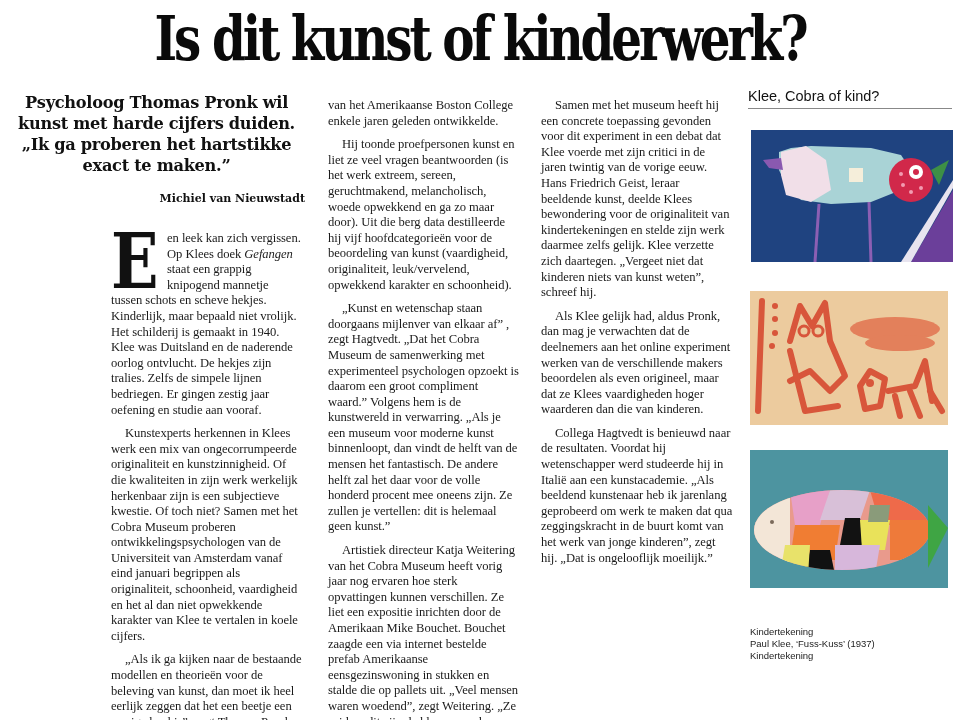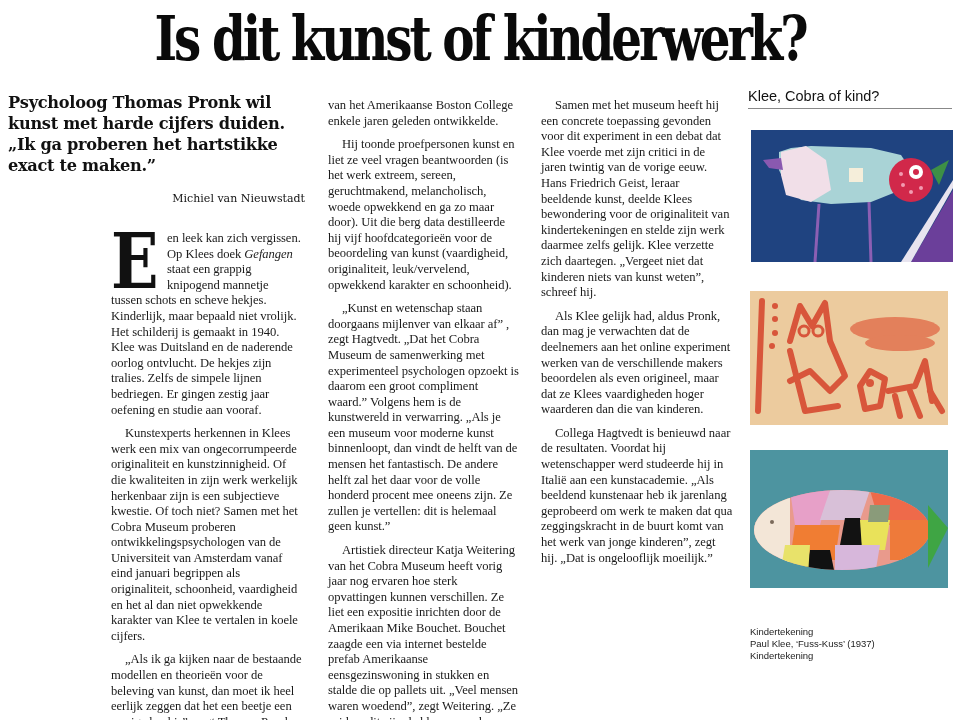--- a/index.html
+++ b/index.html
@@ -5,26 +5,26 @@
   html, body { margin:0; padding:0; background:#ffffff; }
   body { width:960px; height:720px; position:relative; overflow:hidden; color:#111; }
   .headline {
     position:absolute; left:0; top:0; width:960px; height:78px;
     text-align:center; font-family:"DejaVu Serif", serif; font-weight:bold;
     font-size:62px; line-height:78px; letter-spacing:-4px; transform:scaleX(0.78);
     transform-origin:center; color:#0a0a0a; white-space:nowrap;
   }
   .intro {
     position:absolute; left:8px; top:92px; width:297px;
-    text-align:left; font-family:"DejaVu Serif", serif; font-weight:bold;
+    text-align:center; font-family:"DejaVu Serif", serif; font-weight:bold;
     font-size:16.2px; line-height:21px; color:#111; letter-spacing:-0.3px;
   }
   .byline {
     position:absolute; left:60px; top:192px; width:245px; text-align:right;
-    font-family:"DejaVu Serif", serif; font-weight:normal; font-size:11px; color:#111;
+    font-family:"DejaVu Serif", serif; font-weight:bold; font-size:11px; color:#111;
   }
   .col {
     position:absolute; top:90px; font-family:"Liberation Serif", serif;
     font-size:12.6px; line-height:15.6px; color:#1a1a1a; text-align:left;
     letter-spacing:-0.05px;
   }
   .col p { margin:8px; text-indent:14px; }
   .col p.first { text-indent:0; }
   #col1 { left:103px; top:223px; width:207px; }
   #col2 { left:320px; width:207px; }

